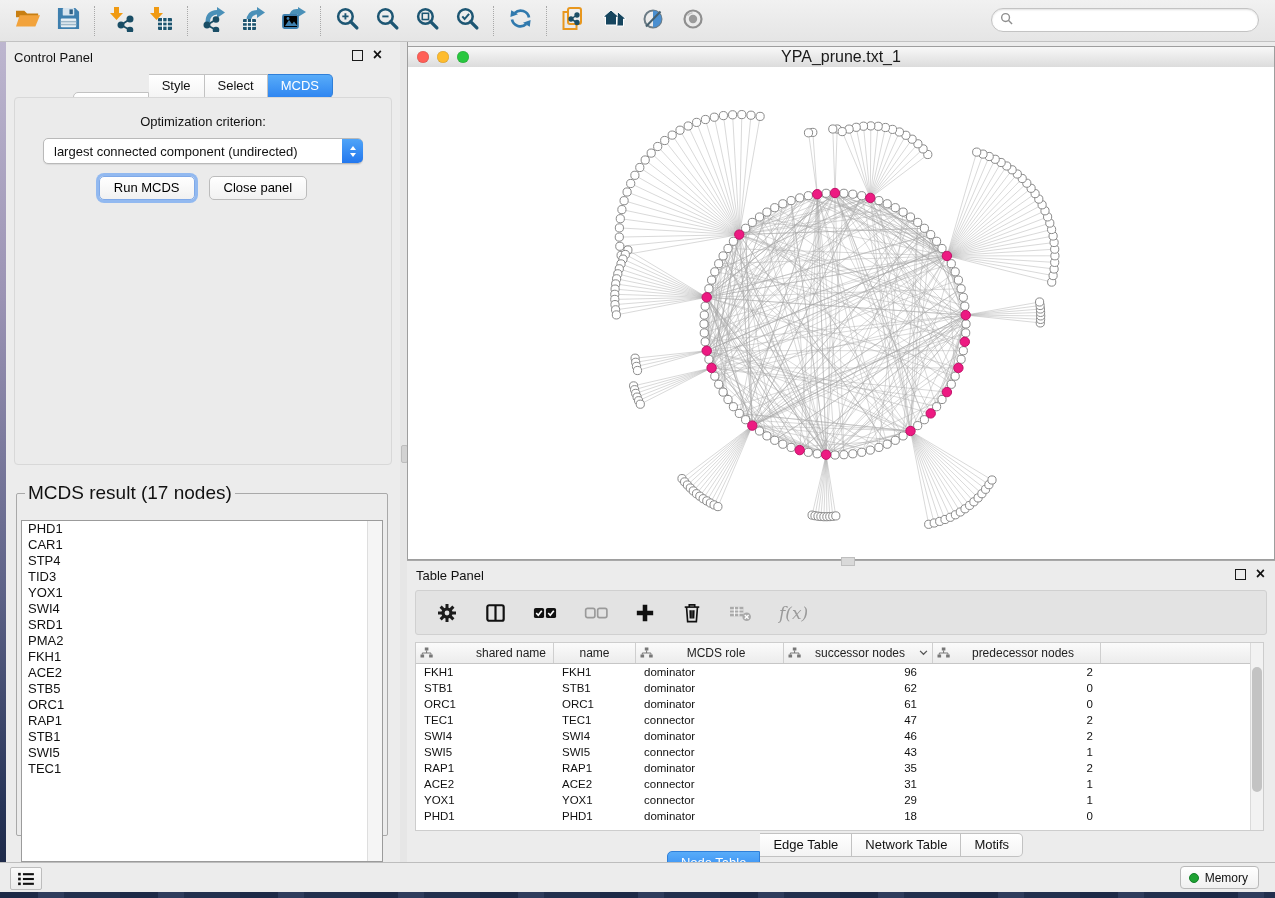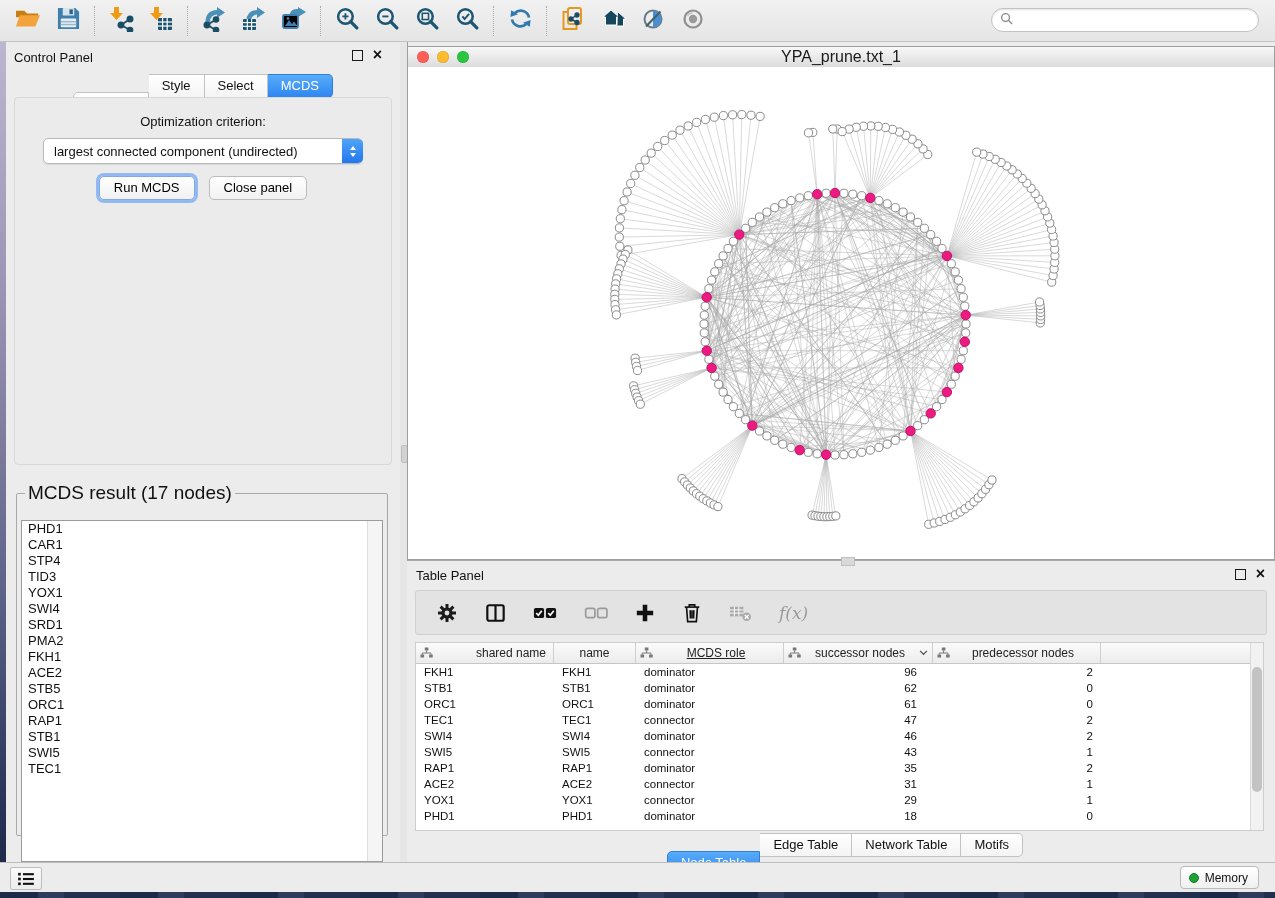--- a/index.html
+++ b/index.html
@@ -1094,21 +1094,21 @@
               <rect x="4.8" y="0.5" width="3.6" height="3" fill="#777"></rect>
               <path d="M6.6 3.5 V6 M2.3 6 H10.9 M2.3 6 V7.5 M10.9 6 V7.5" stroke="#777" fill="none" stroke-width="1"></path>
               <rect x="0.5" y="7.5" width="3.6" height="3" fill="#777"></rect>
               <rect x="9.1" y="7.5" width="3.6" height="3" fill="#777"></rect>
             </svg>
             <span class="lbl">shared name</span>
           </div>
           <div class="nt-hcell" style="width: 82px;">
             <span class="lbl">name</span>
           </div>
-          <div class="nt-hcell" style="width: 148px; text-decoration: underline;">
+          <div class="nt-hcell" style="width: 148px;">
             <svg width="13" height="12" viewBox="0 0 13 12">
               <rect x="4.8" y="0.5" width="3.6" height="3" fill="#777"></rect>
               <path d="M6.6 3.5 V6 M2.3 6 H10.9 M2.3 6 V7.5 M10.9 6 V7.5" stroke="#777" fill="none" stroke-width="1"></path>
               <rect x="0.5" y="7.5" width="3.6" height="3" fill="#777"></rect>
               <rect x="9.1" y="7.5" width="3.6" height="3" fill="#777"></rect>
             </svg>
             <span class="lbl">MCDS role</span>
           </div>
           <div class="nt-hcell" style="width: 149px;">
             <svg width="13" height="12" viewBox="0 0 13 12">

